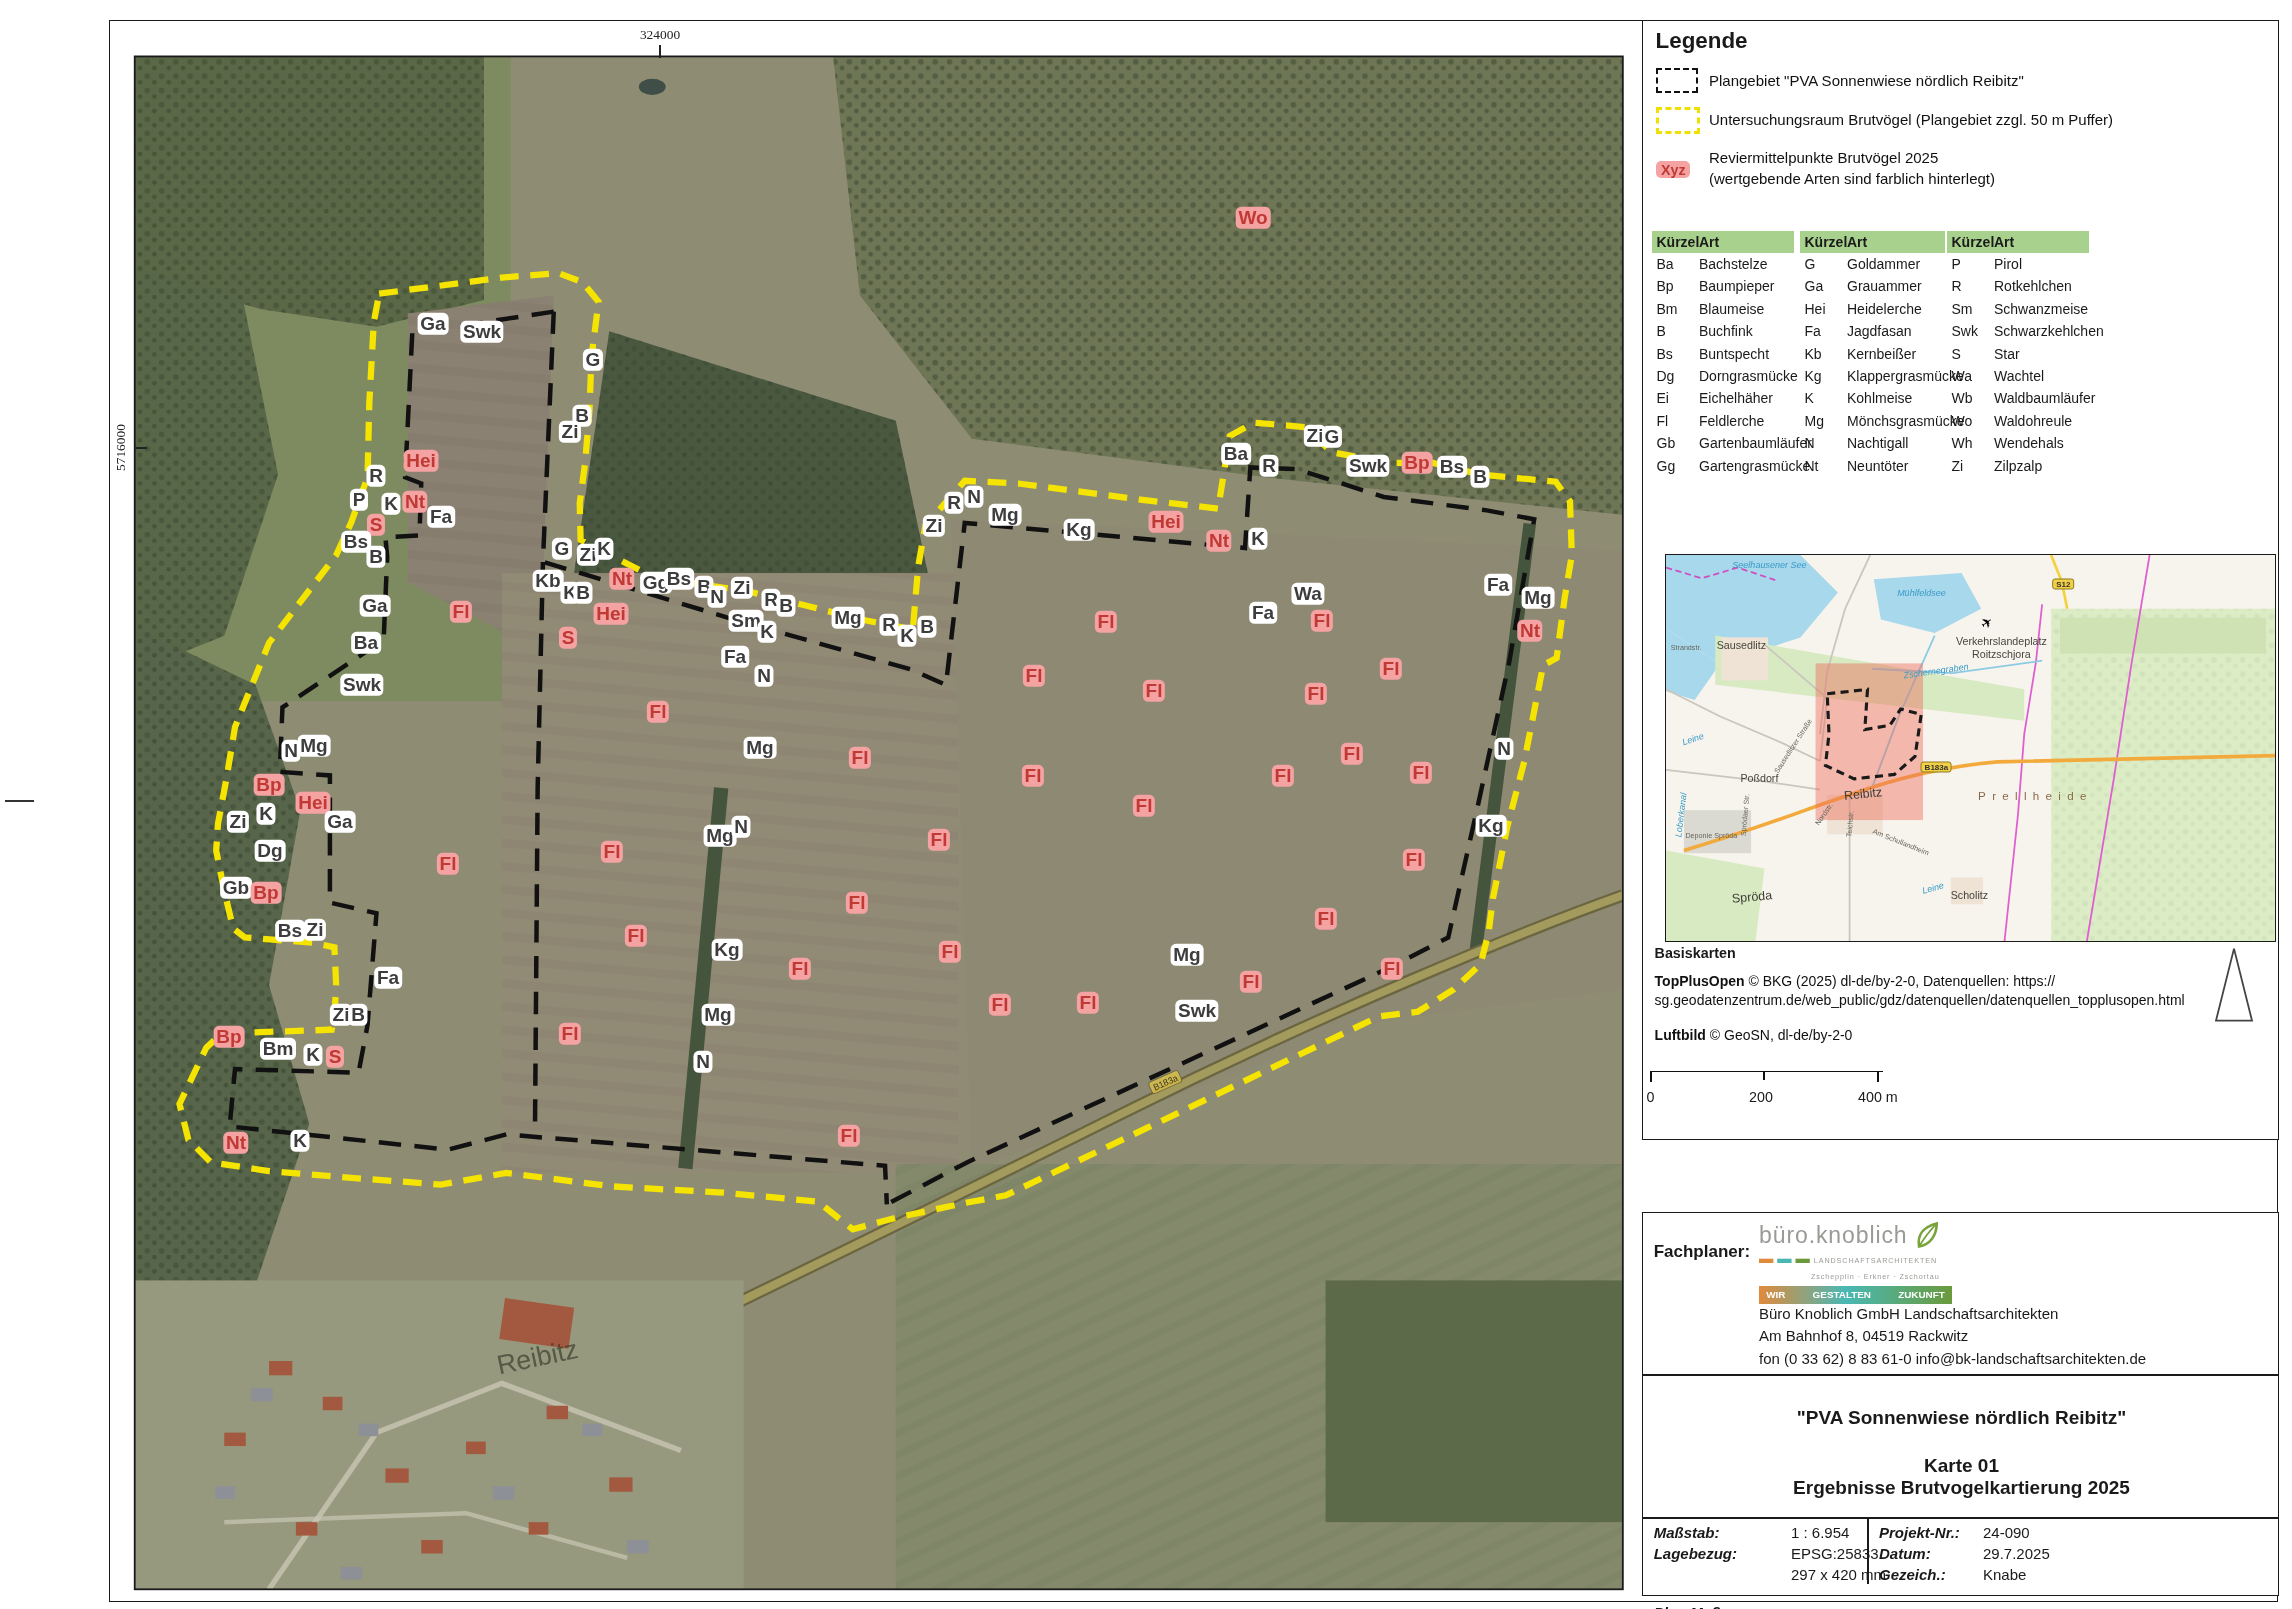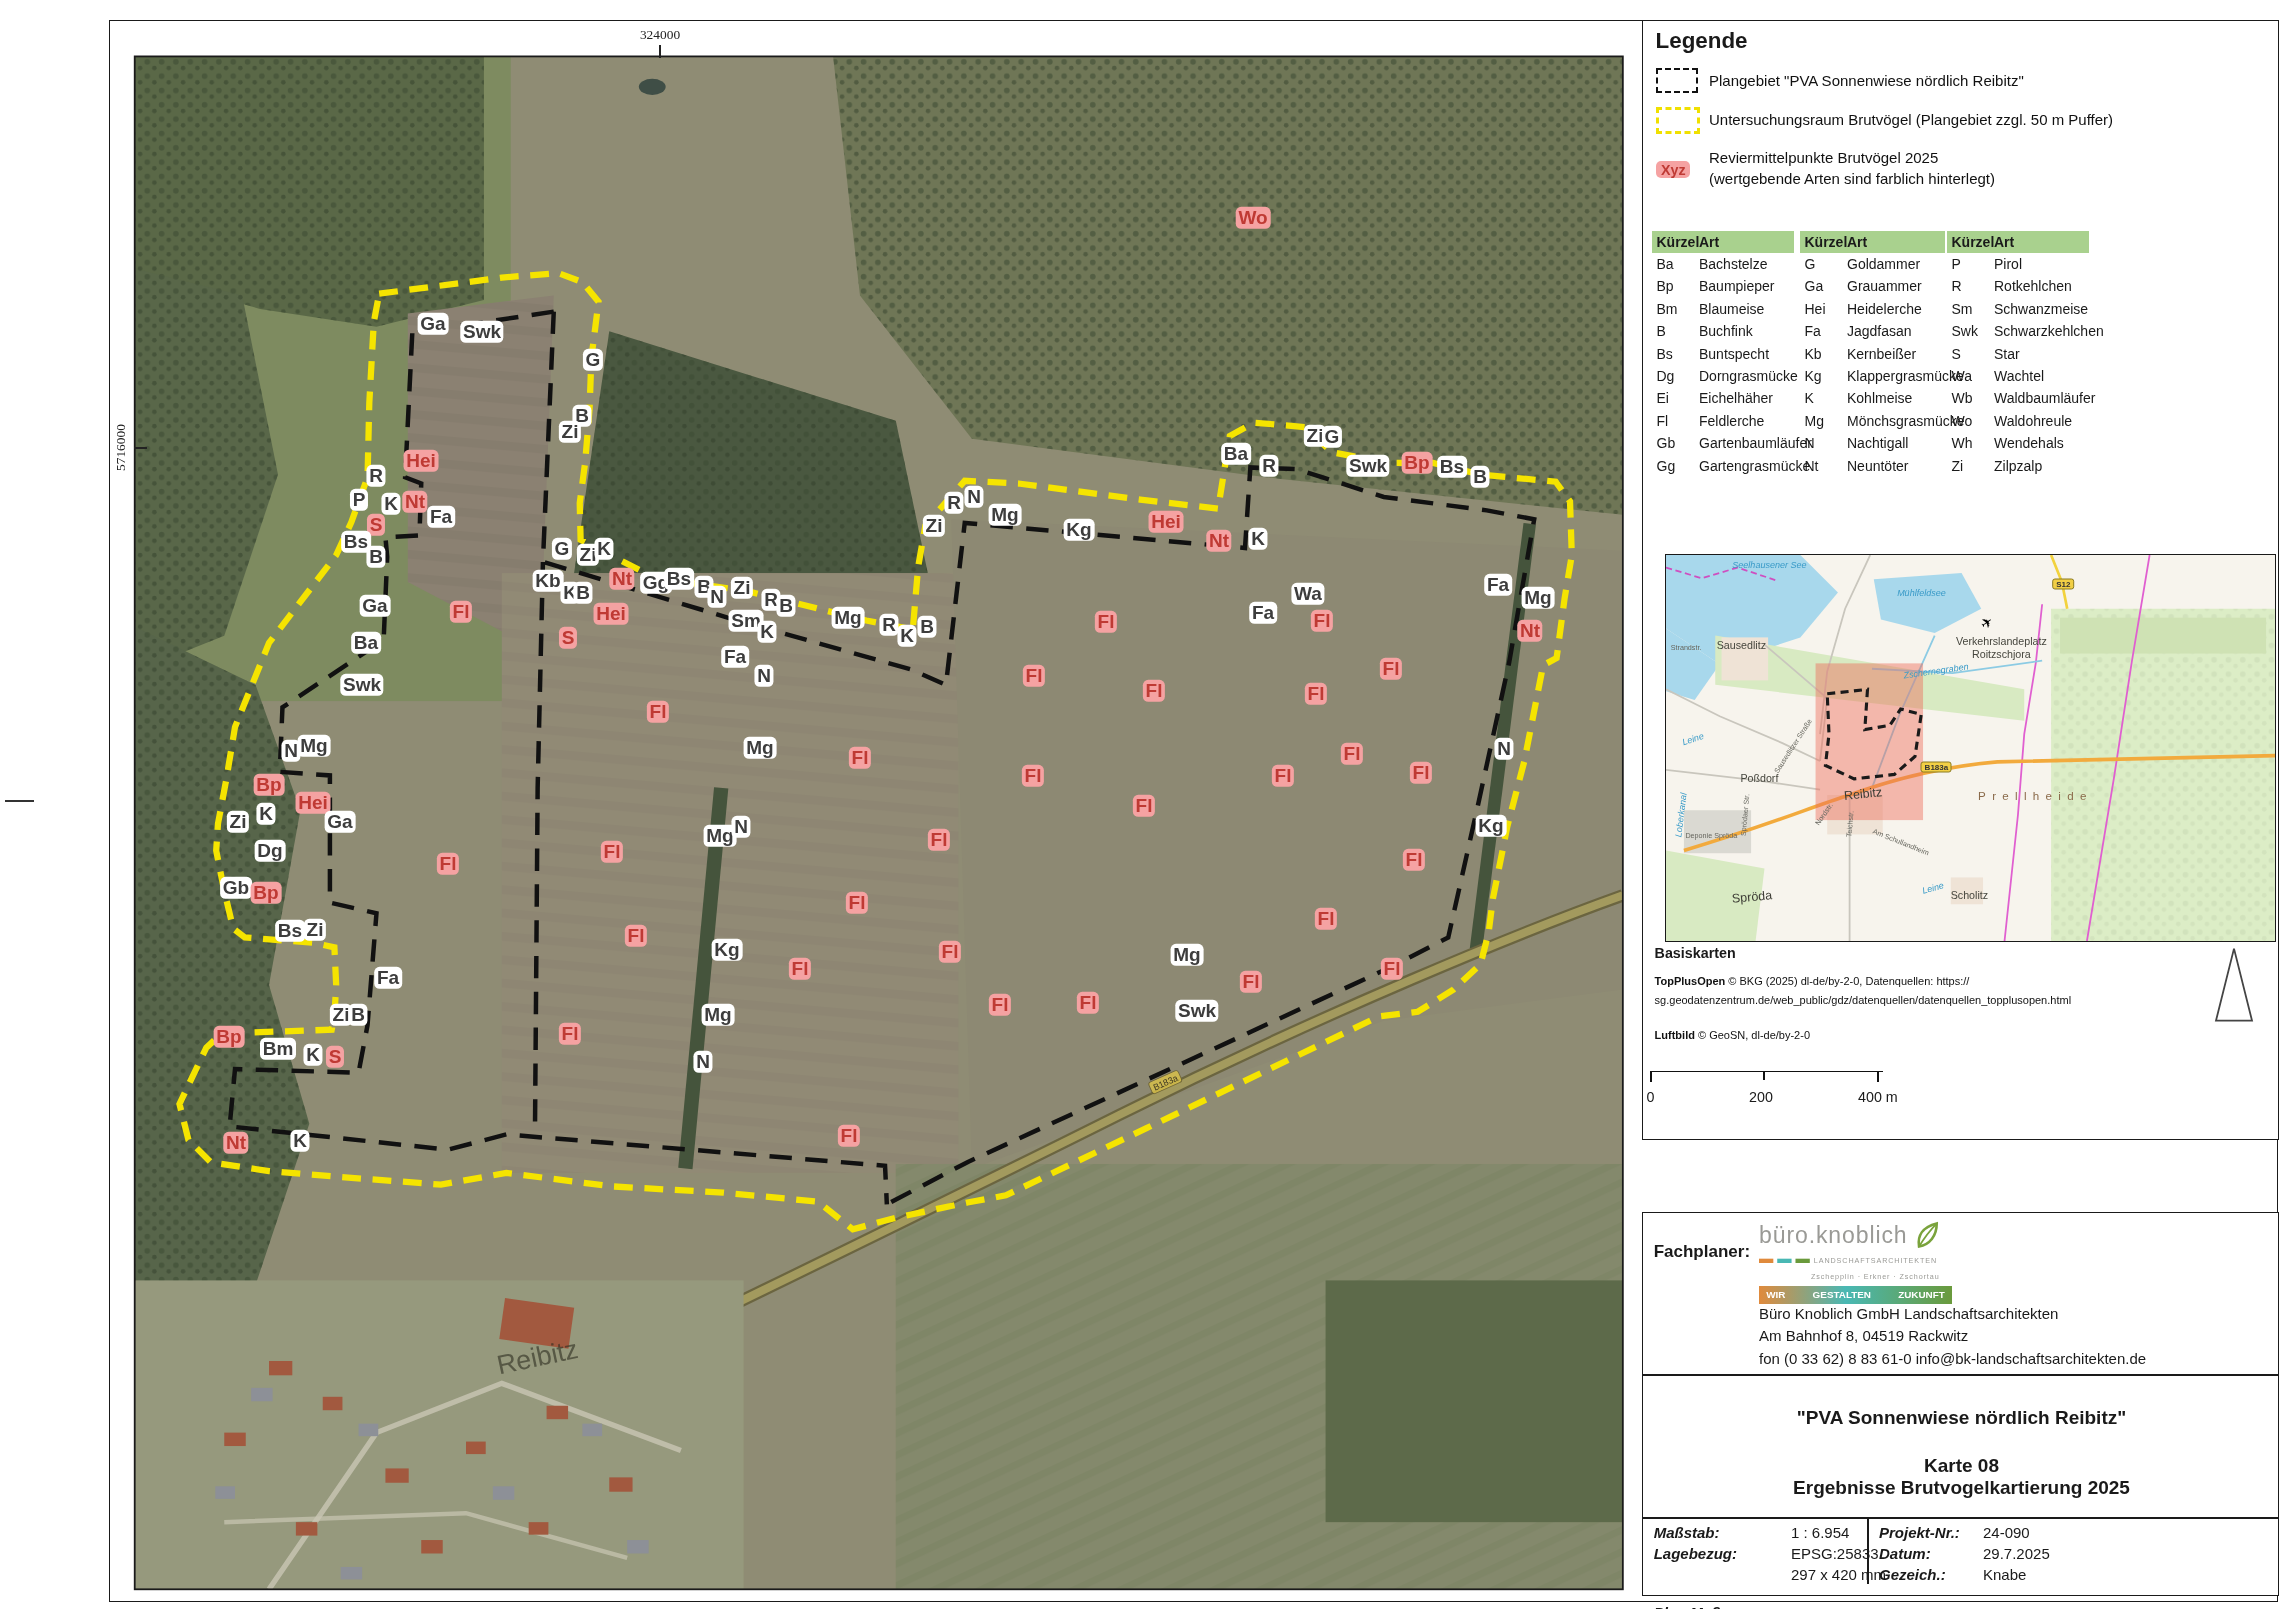--- a/index.html
+++ b/index.html
@@ -22,21 +22,21 @@
   .legend-title{font-size:22.4px;font-weight:700;}
   .leg-text{font-size:15px;color:#111;}
   .sw-black{width:38px;height:21.5px;border:2.7px dashed #111;}
   .sw-yellow{width:38px;height:21.5px;border:3.6px dashed #f0e000;}
   .sw-pink{font:700 14.3px "Liberation Sans",sans-serif;background:#f5a2a2;color:#bf3a34;
            padding:0.9px 4.5px;border-radius:5px;}
   .sp-head{background:#a9d18e;height:22.4px;font-weight:700;font-size:14.3px;line-height:22.4px;}
   .sp-row{height:22.4px;font-size:14px;line-height:22.4px;}
   .sp-k{position:absolute;left:4.5px;}
   .sp-a{position:absolute;left:47px;white-space:nowrap;}
-  .small-txt{font-size:11px;line-height:19px;color:#111;}
+  .small-txt{font-size:14px;line-height:19px;color:#111;}
   .b16{font-weight:700;font-size:14.3px;}
   .foot-label{font-weight:700;font-size:17px;}
   .foot-txt{font-size:15px;line-height:22.4px;}
   .title-line{width:637px;text-align:center;font-weight:700;font-size:19px;}
   .meta-label{font-weight:700;font-style:italic;font-size:15px;}
   .meta-val{font-size:15px;}
   .scale-num{font-size:14.3px;}
   .logo-main{font:23px "Liberation Sans",sans-serif;color:#9a9a96;letter-spacing:0.9px;}
   .logo-sub{font-size:7.2px;color:#9a9a96;letter-spacing:0.9px;}
   .logo-bar{width:193px;height:18px;background:linear-gradient(90deg,#e08a3c,#49b8b4 45%,#6a9a3c);
@@ -534,21 +534,21 @@
     </div>
     <div class="abs foot-txt" style="left:116px;top:90px;">
       <span>Büro Knoblich GmbH Landschaftsarchitekten</span><br>
       <span>Am Bahnhof 8, 04519 Rackwitz</span><br>
       <span>fon (0 33 62) 8 83 61-0  info@bk-landschaftsarchitekten.de</span>
     </div>
   </div>
 
   <div class="abs panel" style="left:1642px;top:1375px;width:637px;height:143px;box-sizing:border-box;">
     <div class="abs title-line" style="top:31px;">"PVA Sonnenwiese nördlich Reibitz"</div>
-    <div class="abs title-line" style="top:79px;">Karte 08</div>
+    <div class="abs title-line" style="top:79px;">Karte 01</div>
     <div class="abs title-line" style="top:101px;">Ergebnisse Brutvogelkartierung 2025</div>
   </div>
 
   <div class="abs panel" style="left:1642px;top:1518px;width:637px;height:78px;box-sizing:border-box;">
     <div class="abs" style="left:224px;top:0;width:1.8px;height:65px;background:#1a1a1a;"></div>
     <div class="abs meta-label" style="left:10.7px;top:5.4px;">Maßstab:</div>
     <div class="abs meta-val" style="left:148px;top:5.4px;">1 : 6.954</div>
     <div class="abs meta-label" style="left:10.7px;top:26px;">Lagebezug:</div>
     <div class="abs meta-val" style="left:148px;top:26px;">EPSG:25833</div>
     <div class="abs meta-label" style="left:10.7px;top:47px;margin-top:38px;">Plan-Maße:</div>

